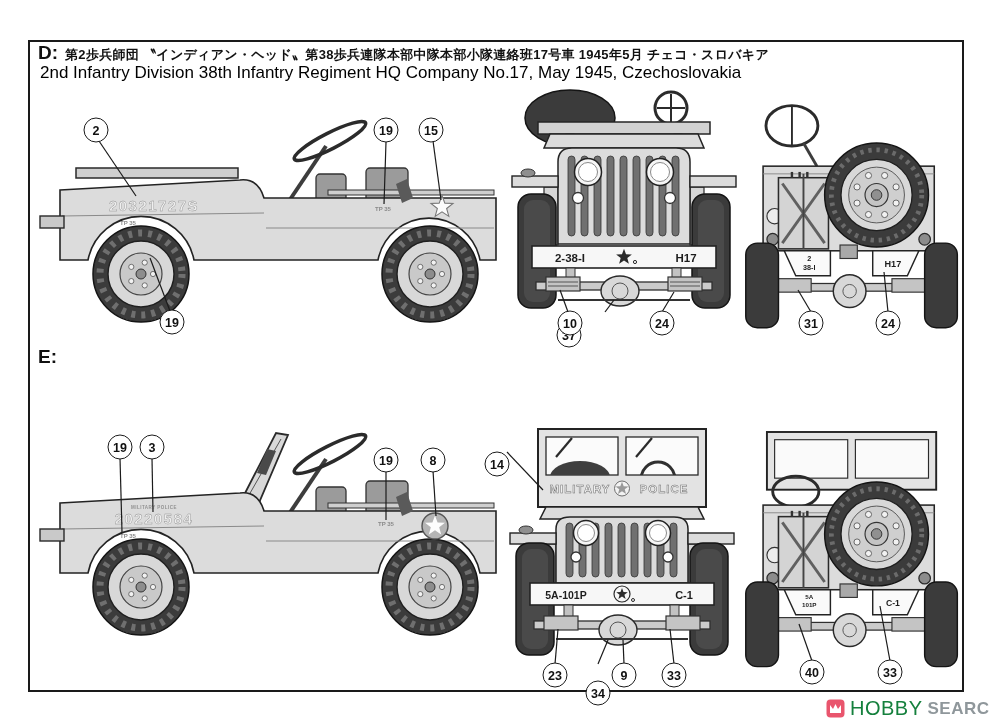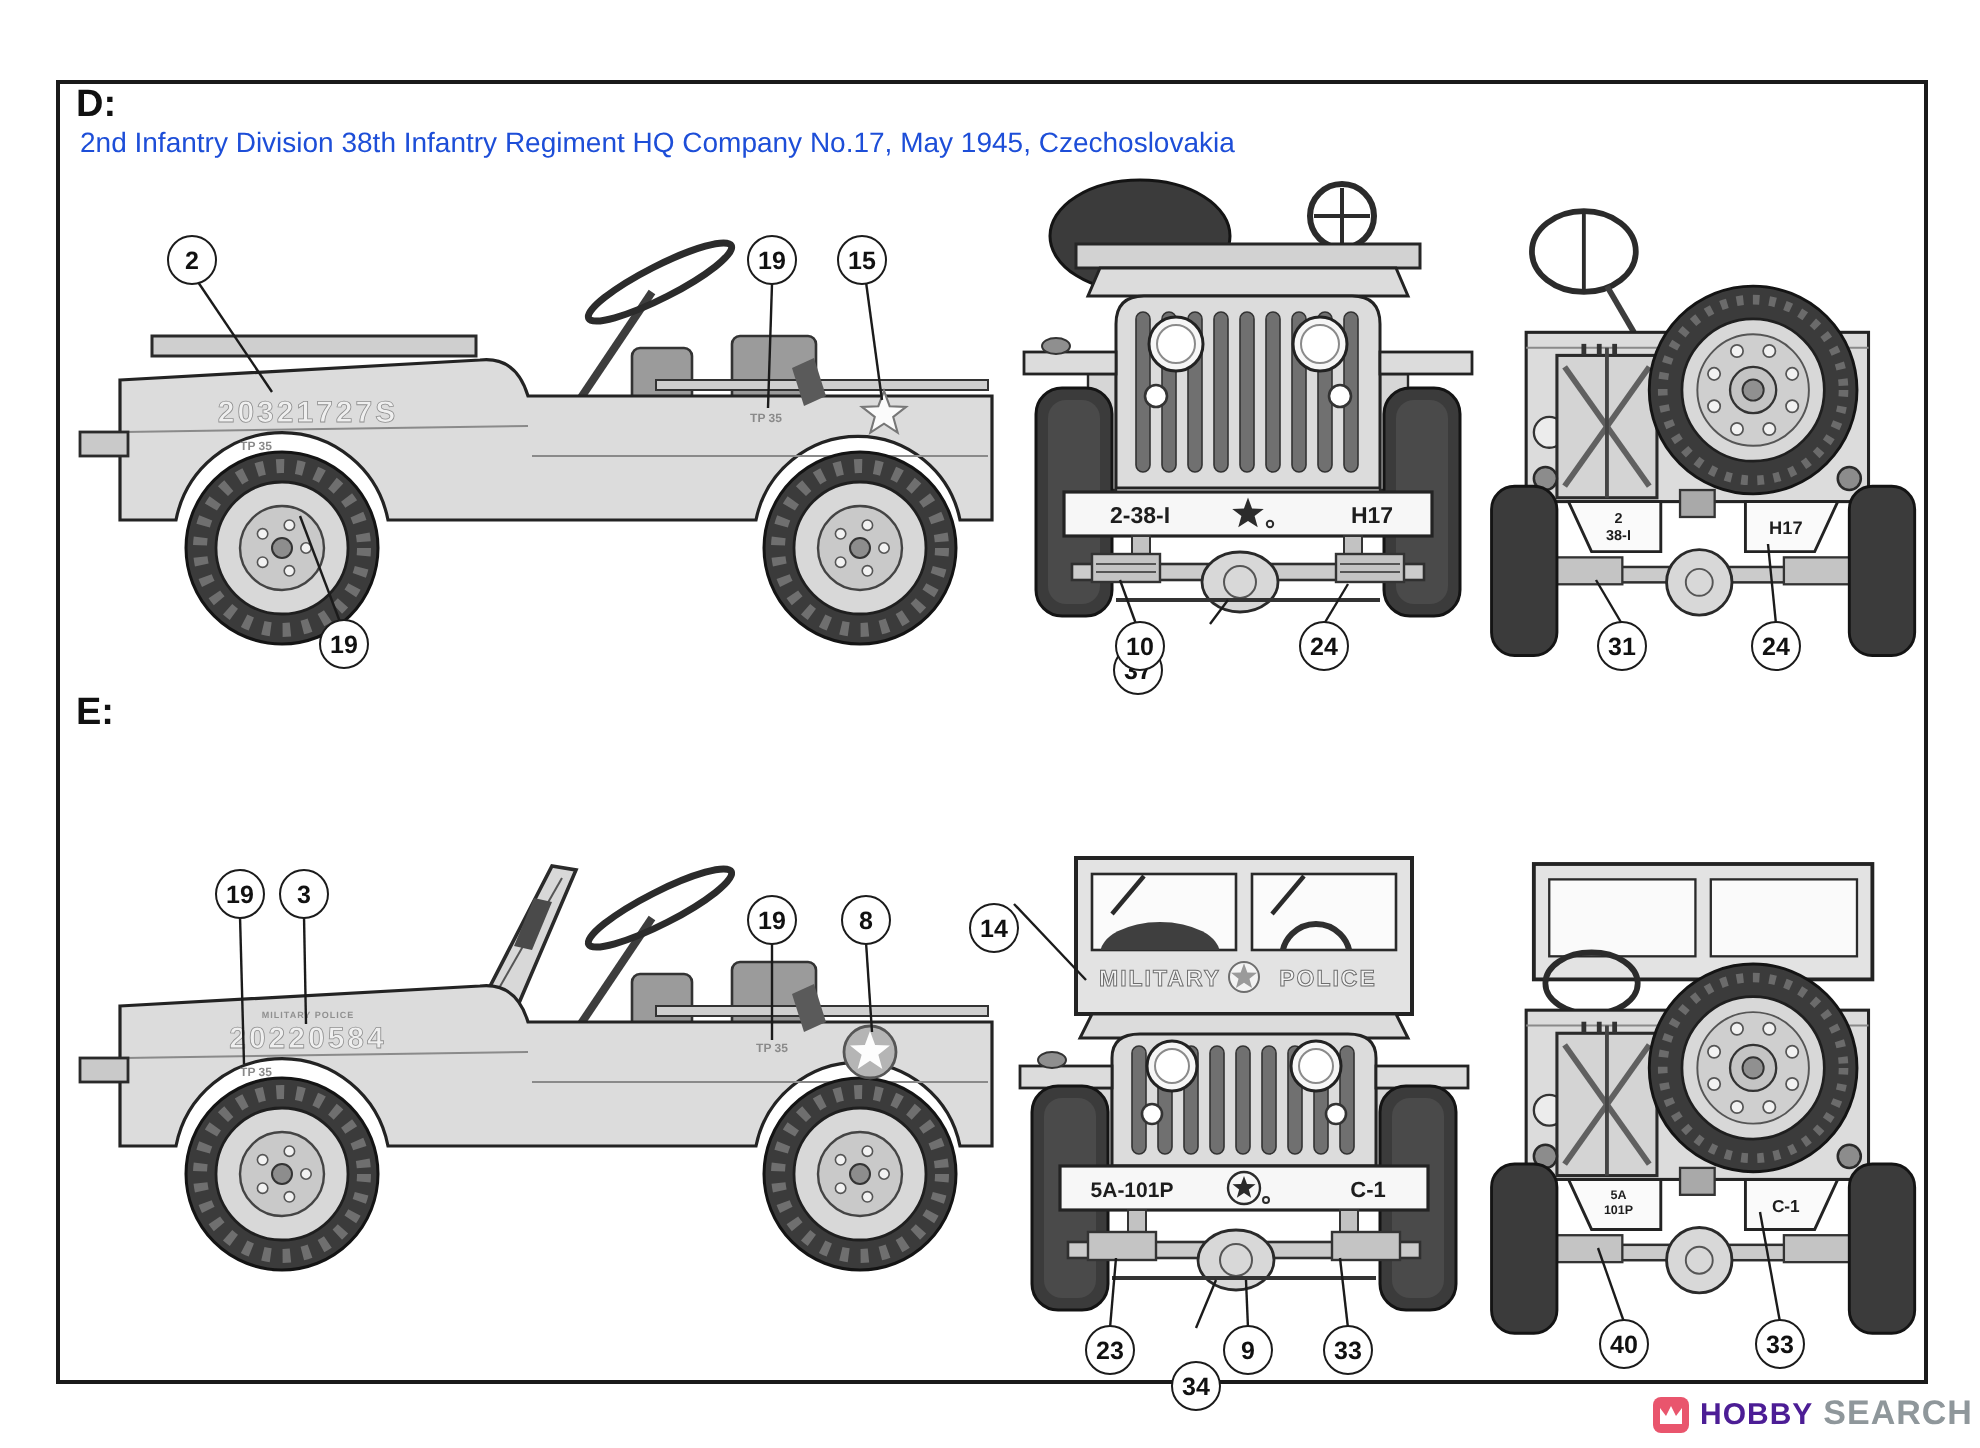--- a/index.html
+++ b/index.html
@@ -3,46 +3,47 @@
 <meta charset="utf-8">
 <style>
   html,body { margin:0; padding:0; background:#ffffff; }
   .sheet { position:relative; width:990px; height:724px; background:#fff;
            font-family:"Liberation Sans", sans-serif; overflow:hidden; }
   .frame { position:absolute; left:28px; top:40px; width:936px; height:652px;
            border:2px solid #1a1a1a; box-sizing:border-box; }
   .sec-head { position:absolute; left:38px; display:flex; align-items:baseline; gap:7px; color:#111; white-space:nowrap; }
   .sec-label { font-size:19px; font-weight:bold; }
   .sec-ja { font-size:13px; font-weight:bold; letter-spacing:0.3px; }
-  .sec-en { position:absolute; left:40px; font-size:14px; color:#1d4ed8; white-space:nowrap; }
+  .sec-en { position:absolute; left:40px; font-size:17px; color:#000000; white-space:nowrap; }
   .co { position:absolute; width:23px; height:23px; border:1.7px solid #1b1b1b; border-radius:50%;
         background:#fff; display:flex; align-items:center; justify-content:center;
         font-size:12.5px; font-weight:bold; color:#111; transform:translate(-50%,-50%); z-index:6; }
   svg.view { position:absolute; }
   .leaders { position:absolute; left:0; top:0; width:990px; height:724px; z-index:5; pointer-events:none; }
   .leaders line { stroke:#1b1b1b; stroke-width:1.2; }
   svg text { font-family:"Liberation Sans", sans-serif; }
   .regnum { fill:#efefef; stroke:#8f8f8f; stroke-width:0.4; font-weight:bold;
             font-size:15px; letter-spacing:1.5px; }
   .stencil { fill:#8a8a8a; font-size:6px; font-weight:bold; }
   .bumptxt { font-weight:bold; fill:#1d1d1d; }
   .bantxt { fill:#f3f3f3; stroke:#6e6e6e; stroke-width:0.5; font-weight:bold;
             letter-spacing:1px; font-size:11.5px; }
   .logo { position:absolute; top:697px; left:826px; display:flex; align-items:center; gap:5px; }
-  .logo-hobby  { font-size:15px; font-weight:bold; color:#4c1d95; letter-spacing:0.5px; }
+  .logo-hobby  { font-size:20px; font-weight:normal; color:#15803d; letter-spacing:0.5px; }
   .logo-search { font-size:17px; font-weight:bold; color:#8f979b; letter-spacing:0.5px; }
 </style>
 </head>
 <body>
 
 <div class="sheet">
   <div class="frame"></div>
 
   <div class="sec-head" style="top:42px">
     <span class="sec-label">D:</span>
+    <span class="sec-ja">第2歩兵師団 〝インディアン・ヘッド〟第38歩兵連隊本部中隊本部小隊連絡班17号車  1945年5月 チェコ・スロバキア</span>
   </div>
   <div class="sec-en" style="top:63px">2nd Infantry Division 38th Infantry Regiment HQ Company No.17, May 1945, Czechoslovakia</div>
 
   <div class="sec-head" style="top:346px">
     <span class="sec-label">E:</span>
   </div>
 
   <svg class="view" style="left:30px;top:112px" width="480" height="235" viewBox="0 0 480 235">
     <line x1="255" y1="95" x2="296" y2="34" stroke="#3d3d3d" stroke-width="4"></line>
     <ellipse cx="300" cy="29" rx="40" ry="8" transform="rotate(-27 300 29)" fill="none" stroke="#2b2b2b" stroke-width="3.5"></ellipse>

